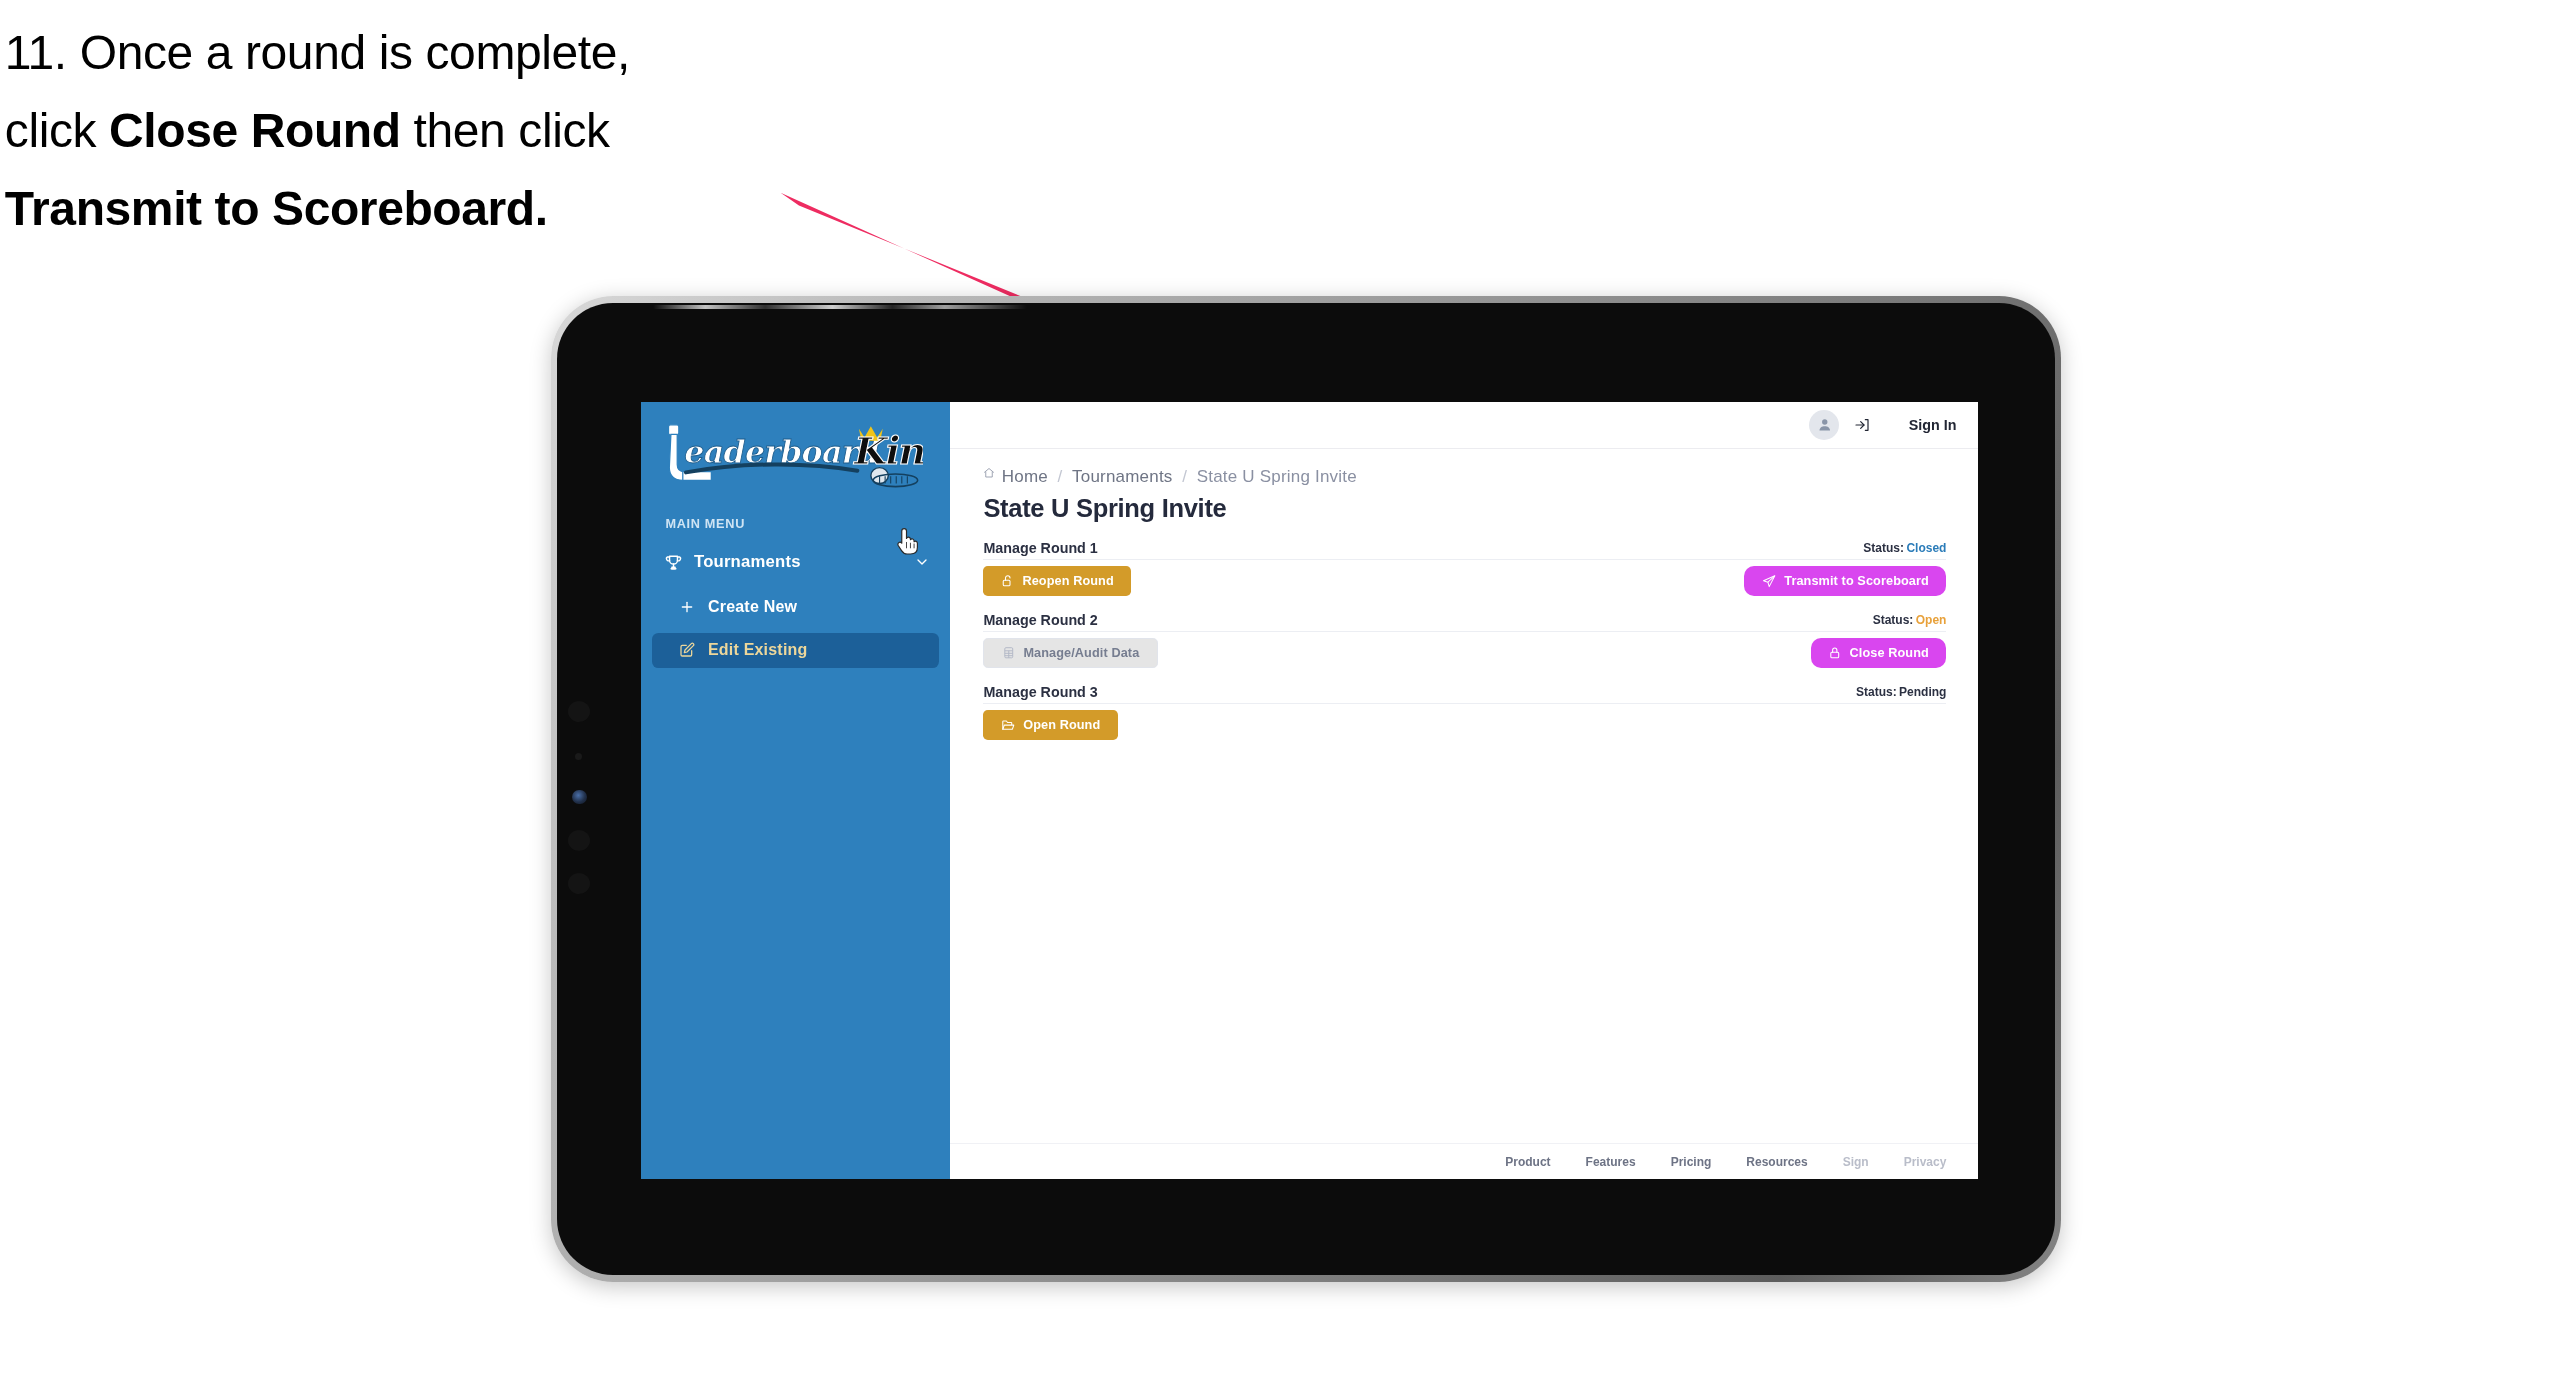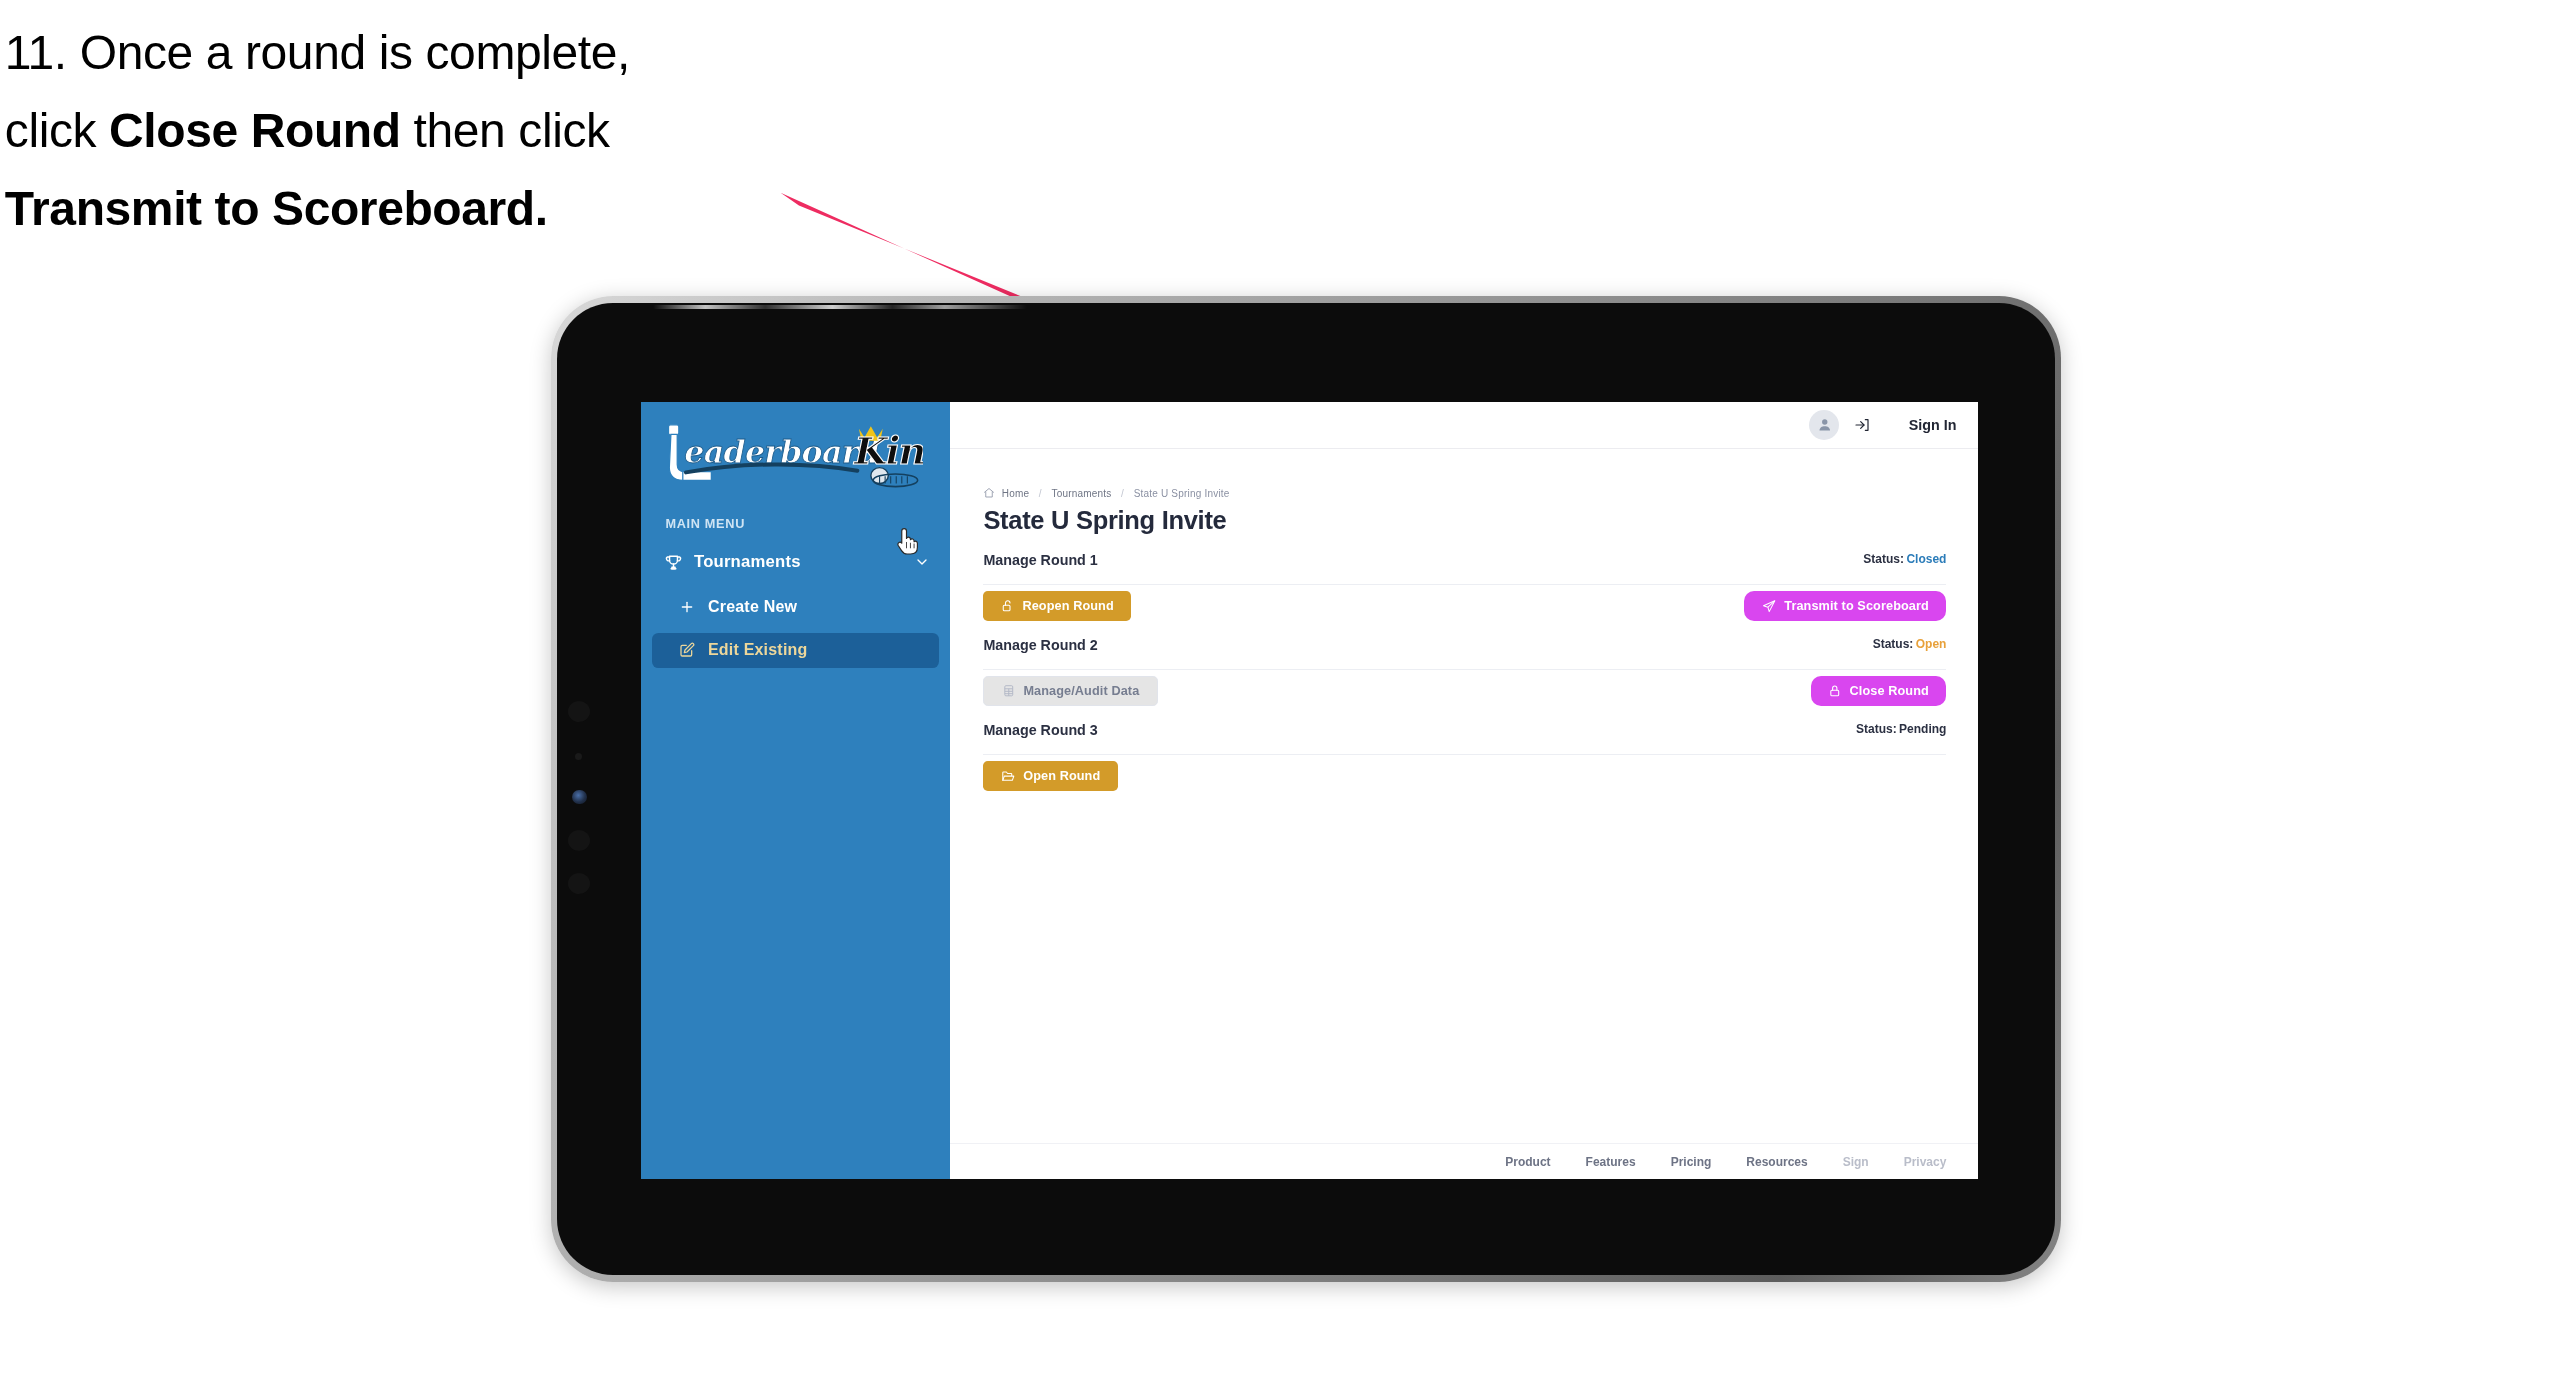--- a/index.html
+++ b/index.html
@@ -215,45 +215,44 @@
   #signin .si-ico { margin-right: 7.2px; display: inline-flex; }
 
   #main {
     flex: 1 1 auto;
     padding: 17.5px 32px 0 33px;
     min-height: 0;
   }
 
   #breadcrumb {
     display: flex;
-    align-items: flex-end;
-    font-size: 10px;
+    align-items: flex-start;
+    font-size: 17px;
     color: #8a90a2;
     letter-spacing: 0.2px;
-    margin-top: 20px;
   }
   #breadcrumb .home-ico { margin-right: 6.4px; display: inline-flex; }
   #breadcrumb .crumb { color: #6f7585; }
   #breadcrumb .crumb.last { color: #8a90a2; }
   #breadcrumb .sep { margin: 0 9.6px; color: #c3c7d2; }
 
   #page-title {
     margin-top: 7.2px;
     font-size: 25.5px;
     font-weight: 800;
     color: #242a3c;
     letter-spacing: -0.3px;
   }
 
   .round-block { margin-top: 16px; }
   .round-head {
     display: flex;
-    align-items: flex-start;
+    align-items: center;
     justify-content: space-between;
-    padding-bottom: 16px;
+    padding-bottom: 3px;
     border-bottom: 0.8px solid #eceef3;
   }
   .round-title {
     font-size: 14.3px;
     font-weight: 700;
     color: #2b3042;
   }
   .round-status {
     font-size: 12px;
     font-weight: 700;

